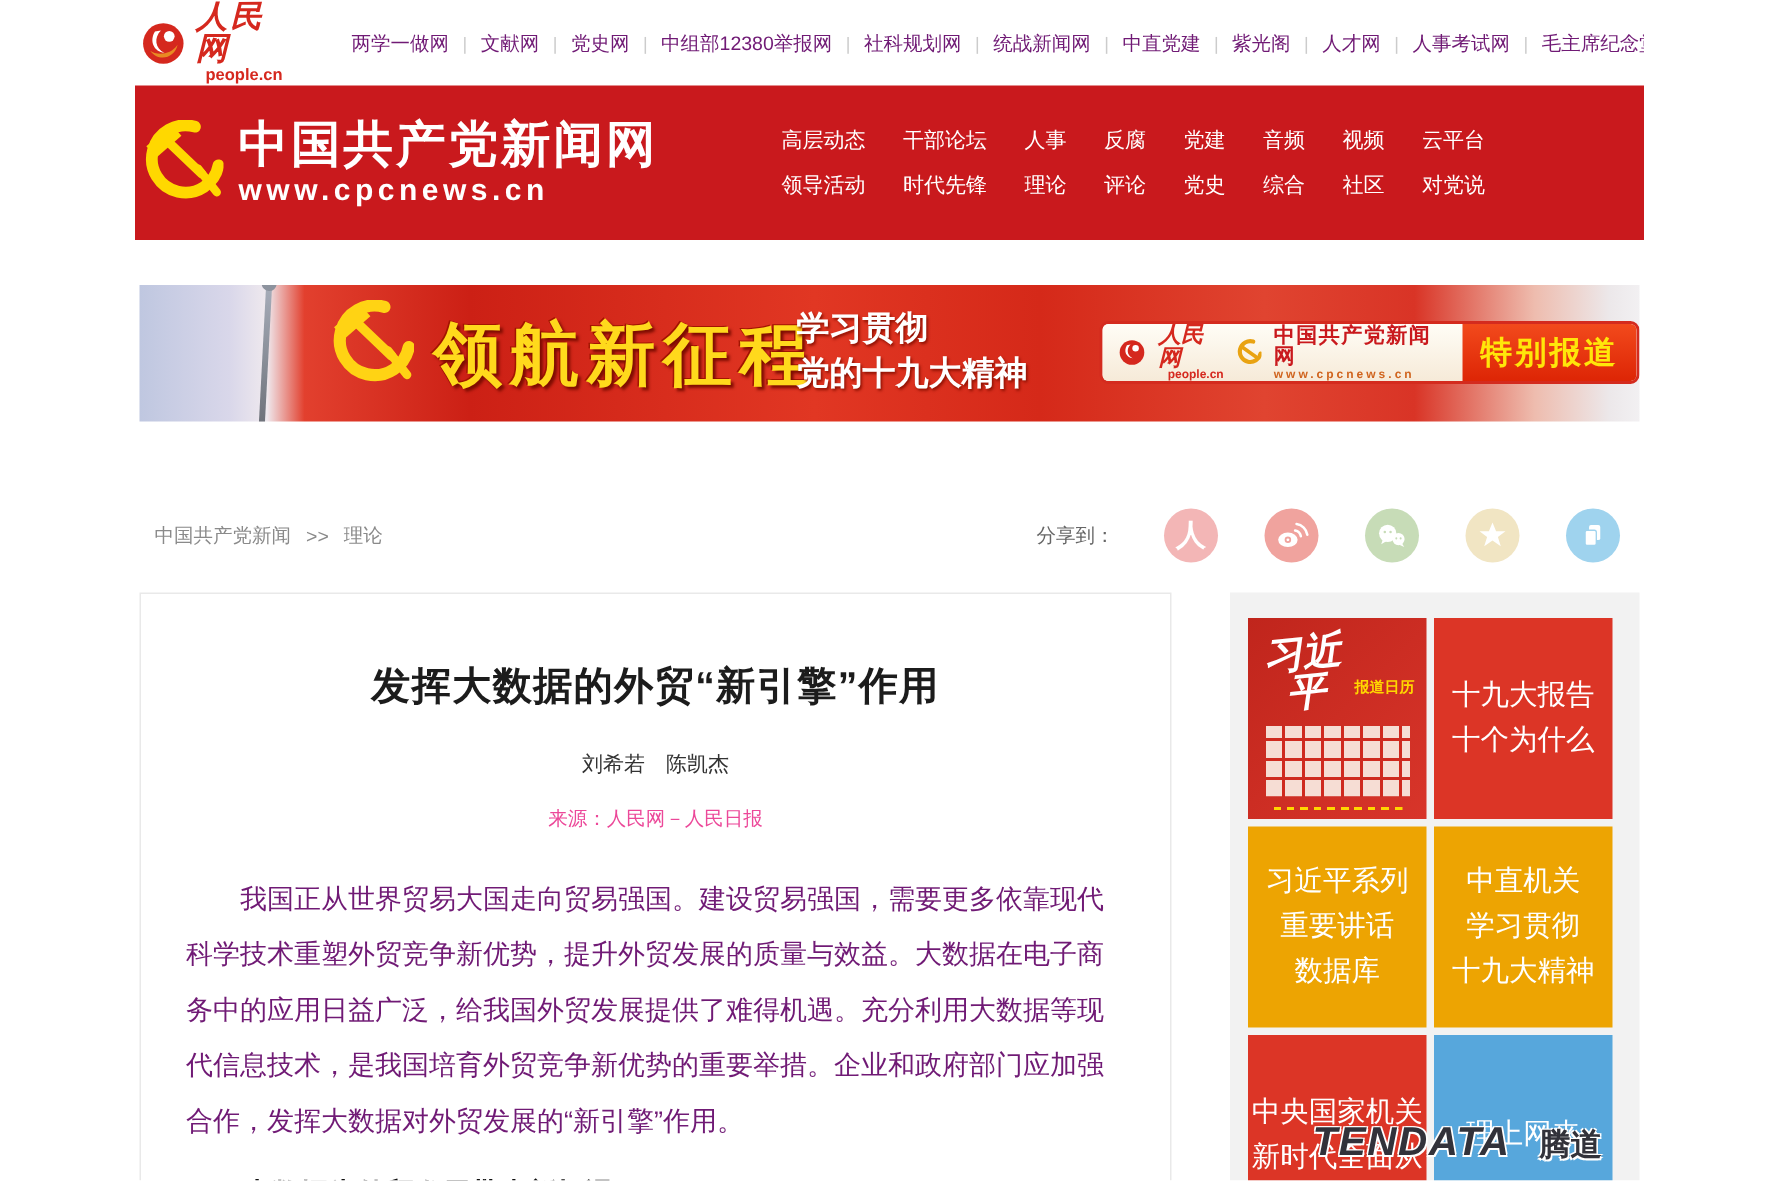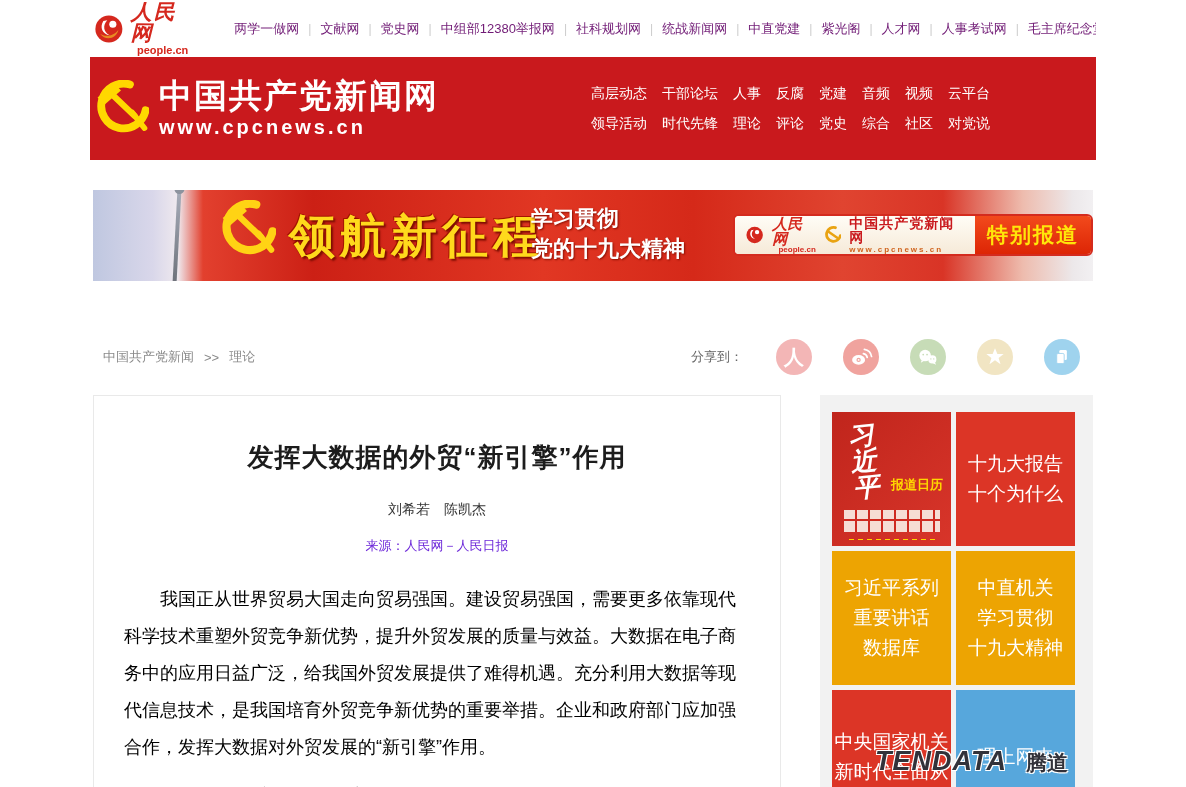--- a/index.html
+++ b/index.html
@@ -19,21 +19,21 @@
   .topbar-links a { color:#701a75; text-decoration:none; cursor:pointer; }
   .topbar-links .sep { color:#cccccc; margin:0 9px; font-size:12px; }
 
   
   .header { height:103px; background:#c9191d; }
   .header .inner { display:flex; align-items:center; height:100%; }
   .brand { display:flex; align-items:center; gap:10px; cursor:pointer; }
   .brand-txt { display:flex; flex-direction:column; color:#fff; }
   .brand-name { font-size:33px; font-weight:900; letter-spacing:2px; line-height:1.1; }
   .brand-url { font-size:20px; font-weight:bold; letter-spacing:3px; margin-top:1px; }
-  .main-nav { margin-left:auto; margin-right:103px; display:flex; gap:15px;justify-content:space-between; }
+  .main-nav { margin-left:auto; margin-right:103px; display:flex; gap:25px;justify-content:space-between; }
   .nav-col { display:flex; flex-direction:column; align-items:center; gap:12px; }
   .nav-col span { color:#ffffff; font-size:14px; cursor:pointer; white-space:nowrap; }
 
   
   .banner { width:1000px; height:91px; margin:30px auto 0; position:relative; overflow:hidden; cursor:pointer;
     background:linear-gradient(90deg,#bfc7e0 0%,#d9d7ea 6%,#efe9ee 8.5%,#e2402e 11%,#cc2015 22%,#e13723 45%,#d52919 60%,#e04430 75%,#d93426 85%,#eebcae 93%,#ece8ea 98%,#f2f0f2 100%); }
   .flag-pole { position:absolute; left:82px; top:-4px; width:4px; height:110%; background:linear-gradient(180deg,#aab0bd,#6c7078); transform:rotate(3deg); }
   .flag-pole::before { content:""; position:absolute; top:-2px; left:-3px; width:10px; height:10px; border-radius:50%; background:#8d939e; }
   .banner-emblem { position:absolute; left:125px; top:10px; }
   .banner-headline { position:absolute; left:196px; top:16px; font-size:46px; font-weight:900; color:#ffd91c; letter-spacing:5px; text-shadow:2px 2px 2px #7e0d02, -1px -1px 0 #a31500; white-space:nowrap; }
@@ -57,35 +57,35 @@
   .share-circle { width:36px; height:36px; border-radius:50%; display:flex; align-items:center; justify-content:center; cursor:pointer; }
   .sc-1 { background:#f3b6b6; } .sc-2 { background:#f0a39e; } .sc-3 { background:#c7dcb7; }
   .sc-4 { background:#f1e5c3; } .sc-5 { background:#9fd3ee; }
   .share-glyph { color:#fff; font-size:20px; font-weight:bold; line-height:1; }
 
   
   .main { width:1000px; margin:10px auto 0; display:flex; align-items:flex-start; gap:39px; }
   .article { width:688px; min-height:570px; background:#fff; border:1px solid #e9e9e9; padding:44px 30px 30px; }
   .article h1 { text-align:center; font-size:26px; font-weight:bold; color:#1c1c1c; letter-spacing:1px; margin-bottom:26px; }
   .article .authors { text-align:center; font-size:14px; color:#333; margin-bottom:18px; }
-  .article .source { text-align:center; font-size:13px; color:#6d28d9; margin-bottom:26px; }
-  .article p { font-size:18px; line-height:37px; color:#000000; text-indent:2em; margin-bottom:16px; }
+  .article .source { text-align:center; font-size:13px; color:#ec4899; margin-bottom:26px; }
+  .article p { font-size:18px; line-height:37px; color:#701a75; text-indent:2em; margin-bottom:16px; }
   .article h2 { font-size:19px; font-weight:bold; color:#111; text-indent:2em; line-height:30px; }
 
   
   .sidebar { width:273px; background:#f2f2f2; padding:17px 18px 20px 12px; }
   .tile-grid { display:grid; grid-template-columns:119px 119px; grid-auto-rows:134px; gap:5px; }
   .tile { display:flex; flex-direction:column; justify-content:center; align-items:center; text-align:center; color:#fff; font-size:19px; line-height:30px; cursor:pointer; overflow:hidden; }
   .tile-red { background:#dc3526; }
   .tile-yellow { background:#eda402; }
   .tile-blue { background:#57a7dc; }
   .tile-cal { background:linear-gradient(135deg,#c0251c,#d8352a); justify-content:flex-start; padding:10px 8px 6px; position:relative; }
   .cal-head { width:100%; display:flex; align-items:flex-end; gap:4px; }
   .cal-xi { font-size:26px; font-weight:900; font-style:italic; color:#fff; line-height:1; transform:rotate(-6deg); }
-  .cal-sub { font-size:13px; font-weight:bold; color:#ffd700; white-space:nowrap; }
+  .cal-sub { font-size:10px; font-weight:bold; color:#ffd700; white-space:nowrap; }
   .cal-grid { margin-top:10px; width:96px; height:66px;
     background-image:repeating-linear-gradient(0deg, transparent 0 11px, #cf2a1f 11px 13px),
                      repeating-linear-gradient(90deg, #f6ddd4 0 11px, #cf2a1f 11px 13px); }
   .cal-foot { margin-top:7px; width:86px; height:3px;
     background-image:repeating-linear-gradient(90deg,#ffd700 0 5px, transparent 5px 9px); }
 
   
   .watermark { position:absolute; right:28px; bottom:10px; display:flex; align-items:flex-end; gap:19px; z-index:9; }
   .wm-text { font-size:27px; font-weight:900; font-style:italic; color:#32323a; letter-spacing:1px; position:relative;
     text-shadow:-1px -1px 0 #fff,1px -1px 0 #fff,-1px 1px 0 #fff,1px 1px 0 #fff; }

